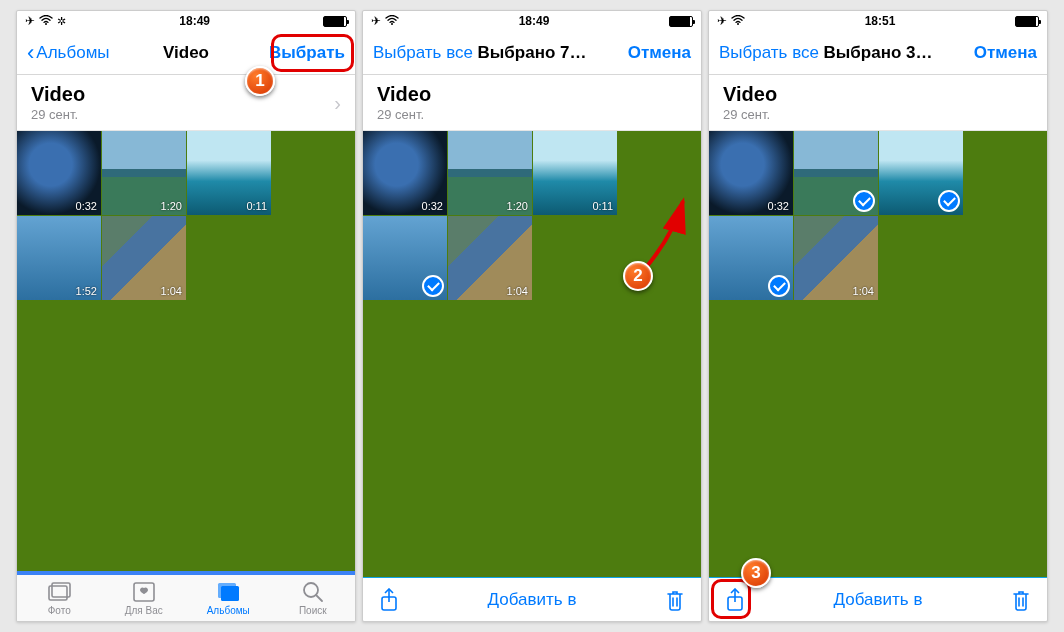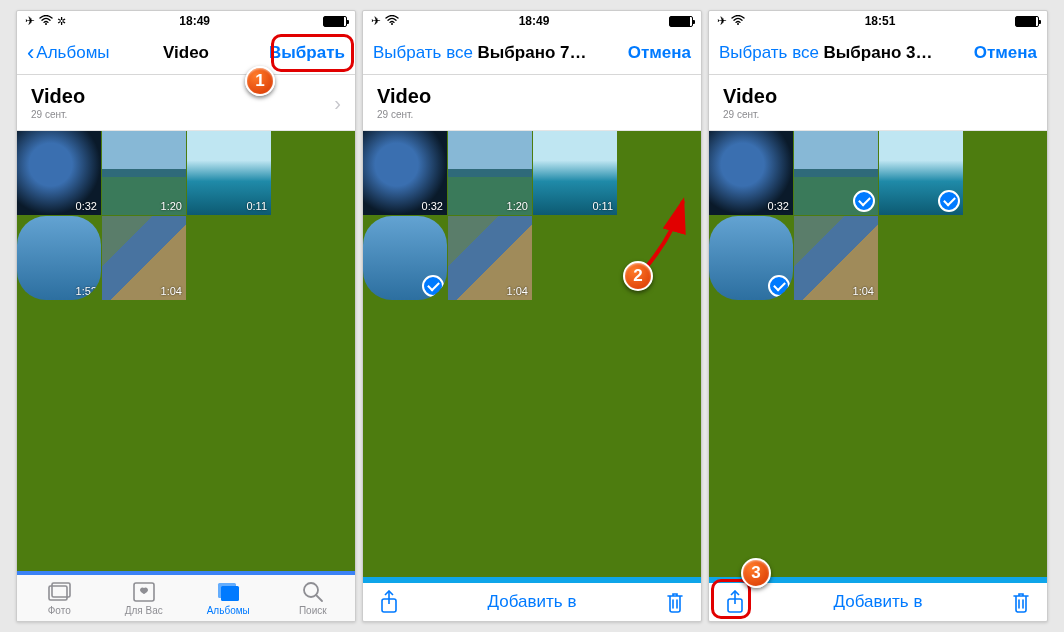--- a/index.html
+++ b/index.html
@@ -82,21 +82,21 @@
   .section-header {
     height: 56px;
     border-bottom: 1px solid #e5e5e5;
     display: flex;
     flex-direction: column;
     justify-content: center;
     padding: 0 14px;
     position: relative;
   }
   .section-header .title { font-size: 20px; font-weight: 700; }
-  .section-header .subtitle { font-size: 10px; color: #8a8a8e; margin-top: 1px; }
+  .section-header .subtitle { font-size: 13px; color: #8a8a8e; margin-top: 1px; }
   .section-header .disclosure {
     position: absolute; right: 14px; top: 50%; transform: translateY(-50%);
     color: #c7c7cc; font-size: 20px;
   }
   
   .grid {
     display: flex; flex-wrap: wrap; gap: 1px;
     background: #4d7c0f;
     align-content: flex-start;
     flex: 1;
@@ -124,21 +124,21 @@
     content: "";
     width: 9px; height: 5px;
     border-left: 2px solid #fff;
     border-bottom: 2px solid #fff;
     transform: rotate(-45deg) translate(1px,-1px);
   }
   
   .t-earth { background: radial-gradient(circle at 40% 40%, #3a6fb0 30%, #0a1a2a 70%); }
   .t-beach { background: linear-gradient(#87b8d6 45%, #2f6a7a 45% 55%, #3a7a5a 55%); padding-left: 11px; }
   .t-sea   { background: linear-gradient(#bfe6f2 35%, #1f8aa8 60%, #0d5a72); }
-  .t-dive  { background: linear-gradient(#63a3d2, #2c6fa0); border-radius: 29px; }
+  .t-dive  { background: linear-gradient(#63a3d2, #2c6fa0); }
   .t-coast { background: linear-gradient(135deg, #5a7d6a 30%, #4873a0 30% 55%, #a08b5a 55%); }
   
   .tabbar {
     height: 50px;
     border-top: 4px solid #3b82f6;
     display: flex;
     background: #f9f9f9;
   }
   .tab {
     flex: 1;
@@ -148,21 +148,21 @@
     justify-content: center;
     color: #8e8e93;
     font-size: 10px;
     gap: 2px;
   }
   .tab.active { color: #007aff; }
   .tab .ticon { width: 24px; height: 22px; display:flex; align-items:center; justify-content:center; }
   
   .toolbar {
     height: 44px;
-    border-top: 6px solid #0ea5e9;
+    border-top: 1px solid #0ea5e9;
     display: flex;
     align-items: center;
     justify-content: space-between;
     padding: 0 14px;
     color: #007aff;
     font-size: 17px;
   }
   .toolbar .icon { width: 24px; height: 24px; display:flex; align-items:center; justify-content:center; }
   
   .marker {

